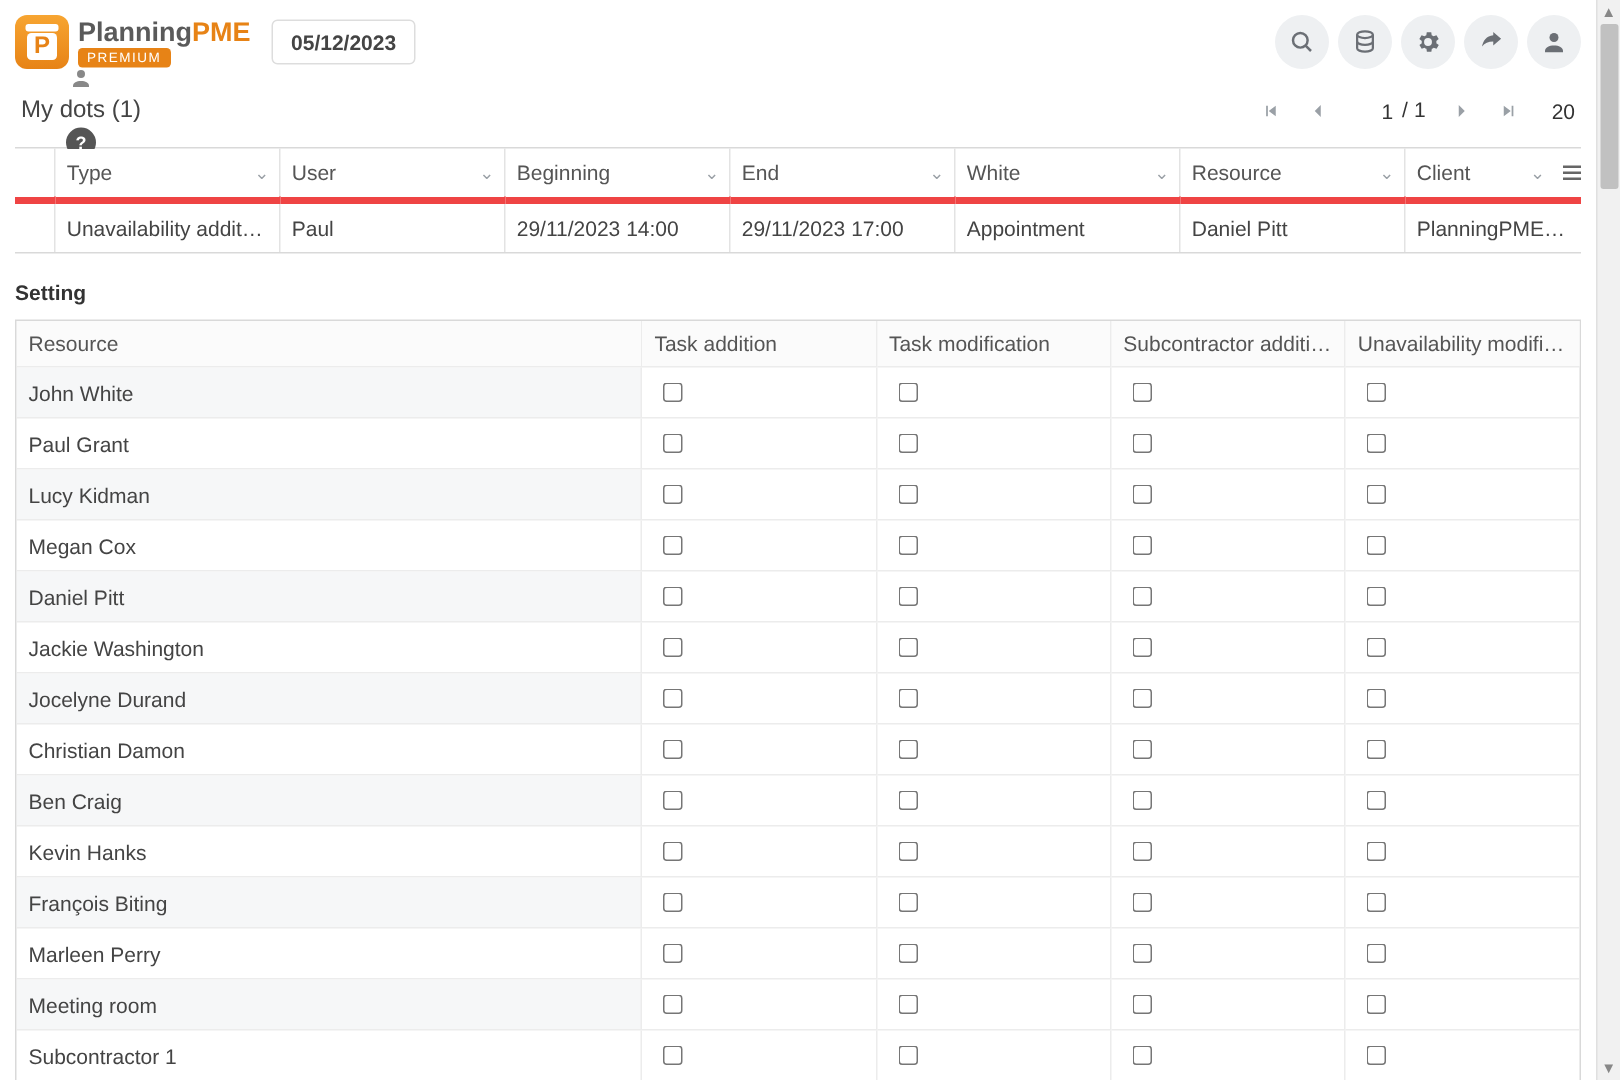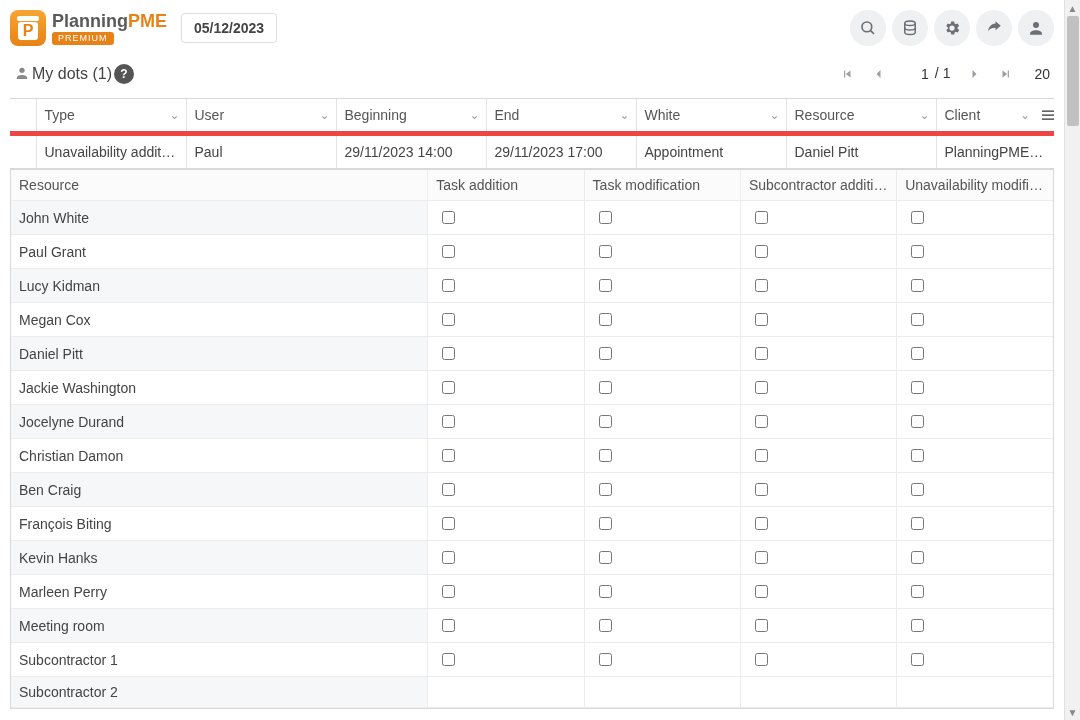--- a/index.html
+++ b/index.html
@@ -87,21 +87,21 @@
     color:#6b6f75;
     cursor:pointer;
   }
   .icon-btn svg { width:18px;height:18px; }
 
   
   .subheader {
     display:flex; align-items:center; padding:4px 14px 10px 14px;
     height:42px;
   }
-  .subheader .left { display:flex; align-items:center; gap:2px; color:#444; }
+  .subheader .left { display:flex; align-items:center; gap:2px; color:#444;flex-direction:column; }
   .subheader .person-icon { color:#888; }
   .subheader .title { font-size:16px; }
   .help-badge {
     width:20px;height:20px;border-radius:50%;background:#555;color:#fff;
     display:flex;align-items:center;justify-content:center;font-size:12px;font-weight:700;
   }
   .pager {
     display:flex; align-items:center; gap:4px;
     margin-left:auto;
   }
@@ -314,20 +314,21 @@
         <td>29/11/2023 14:00</td>
         <td>29/11/2023 17:00</td>
         <td>Appointment</td>
         <td>Daniel Pitt</td>
         <td>PlanningPME Canada</td>
       </tr>
     </tbody>
       </table>
   </div>
 
+  <div class="setting-heading">Setting</div>
 
   <div class="grid2">
     <table>
       <colgroup>
         <col class="col-res">
         <col class="col-task">
         <col class="col-task">
         <col class="col-task">
         <col class="col-task">
       </colgroup>
@@ -398,28 +399,28 @@
             <td class="cb"><input type="checkbox" style=""></td>
           </tr>
           <tr>
             <td class="namecell">Ben Craig</td>
             <td class="cb"><input type="checkbox" style=""></td>
             <td class="cb"><input type="checkbox" style=""></td>
             <td class="cb"><input type="checkbox" style=""></td>
             <td class="cb"><input type="checkbox" style=""></td>
           </tr>
           <tr>
+            <td class="namecell">Kevin Hanks</td>
+            <td class="cb"><input type="checkbox" style=""></td>
+            <td class="cb"><input type="checkbox" style=""></td>
+            <td class="cb"><input type="checkbox" style=""></td>
+            <td class="cb"><input type="checkbox" style=""></td>
+          </tr>
+          <tr>
             <td class="namecell">François Biting</td>
-            <td class="cb"><input type="checkbox" style=""></td>
-            <td class="cb"><input type="checkbox" style=""></td>
-            <td class="cb"><input type="checkbox" style=""></td>
-            <td class="cb"><input type="checkbox" style=""></td>
-          </tr>
-          <tr>
-            <td class="namecell">Kevin Hanks</td>
             <td class="cb"><input type="checkbox" style=""></td>
             <td class="cb"><input type="checkbox" style=""></td>
             <td class="cb"><input type="checkbox" style=""></td>
             <td class="cb"><input type="checkbox" style=""></td>
           </tr>
           <tr>
             <td class="namecell">Marleen Perry</td>
             <td class="cb"><input type="checkbox" style=""></td>
             <td class="cb"><input type="checkbox" style=""></td>
             <td class="cb"><input type="checkbox" style=""></td>

